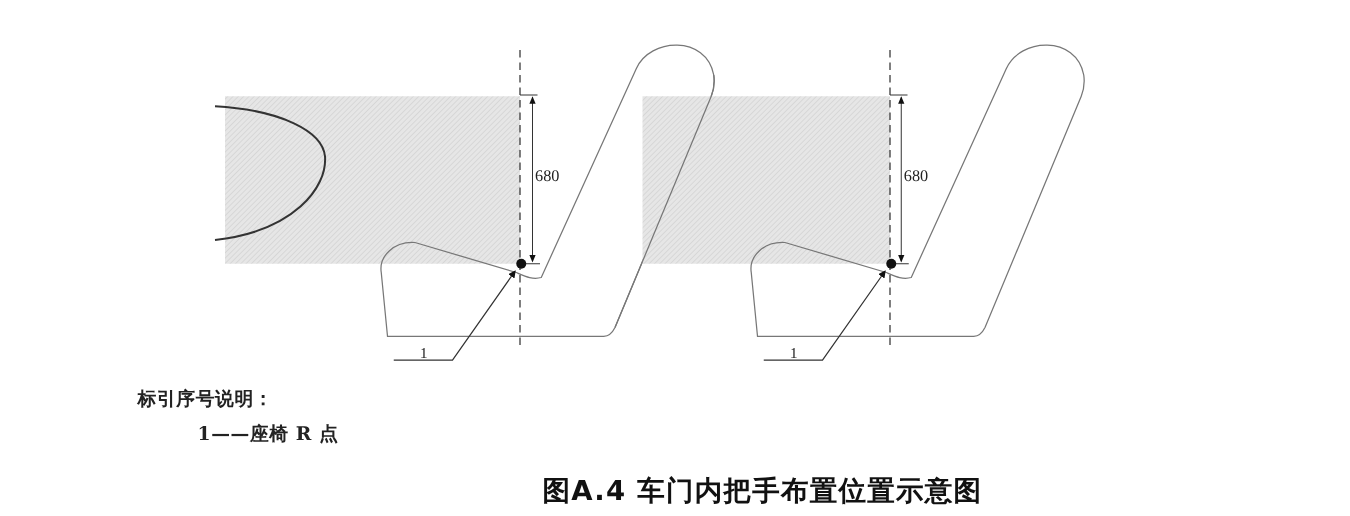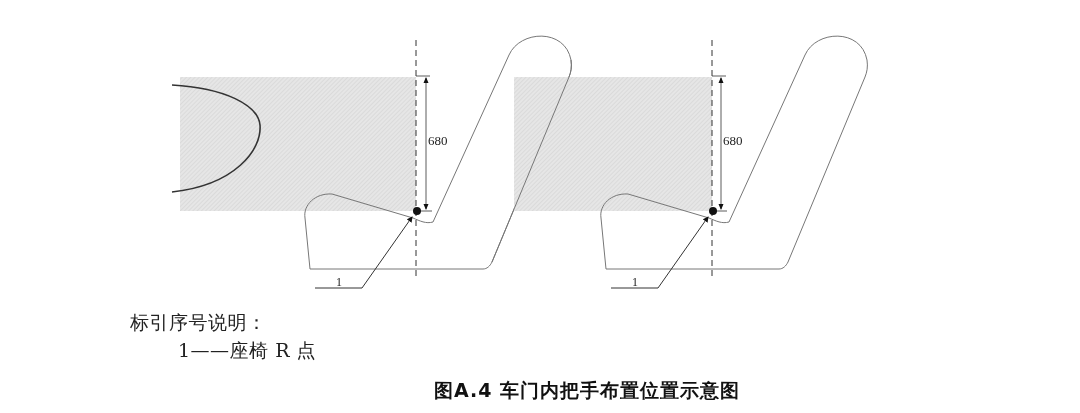--- a/index.html
+++ b/index.html
@@ -1,21 +1,21 @@
 <!DOCTYPE html>
 <html><head>
 <meta charset="utf-8">
 <style>
   html, body { margin: 0; padding: 0; background: #ffffff; }
   body { width: 1080px; height: 413px; position: relative; overflow: hidden; font-family: "DejaVu Serif", "Liberation Serif", serif; }
   #diagram { position: absolute; left: 0; top: 0; width: 1080px; height: 300px; }
-  .legend { position: absolute; left: 130px; font-size: 19px; color: #222; font-family: "DejaVu Serif", "Liberation Serif", serif; letter-spacing: 0.5px; }
+  .legend { position: absolute; left: 110px; font-size: 15px; color: #222; font-family: "DejaVu Serif", "Liberation Serif", serif; letter-spacing: 0.5px; font-weight: bold; }
   #legend-title { top: 310px; }
   #legend-item { top: 338px; margin-left: 48px; }
-  #caption { position: absolute; left: 434px; top: 378px; font-size: 19px; font-weight: bold; color: #111; font-family: "DejaVu Sans", "Liberation Sans", sans-serif; letter-spacing: 1px; }
+  #caption { position: absolute; left: 434px; top: 378px; font-size: 22px; font-weight: bold; color: #111; font-family: "DejaVu Sans", "Liberation Sans", sans-serif; letter-spacing: 1px; }
   .dimlabel { font-family: "Liberation Serif", "DejaVu Serif", serif; font-size: 13px; fill: #222; }
   .refnum { font-family: "Liberation Serif", "DejaVu Serif", serif; font-size: 12px; fill: #222; }
 </style>
 </head>
 <body>
 
 <svg id="diagram" width="1080" height="300" viewBox="0 0 1080 300" xmlns="http://www.w3.org/2000/svg">
   <defs>
     <pattern id="hatch" patternUnits="userSpaceOnUse" width="3" height="3" patternTransform="rotate(45)">
       <rect width="3" height="3" fill="#e6e6e6"></rect>

